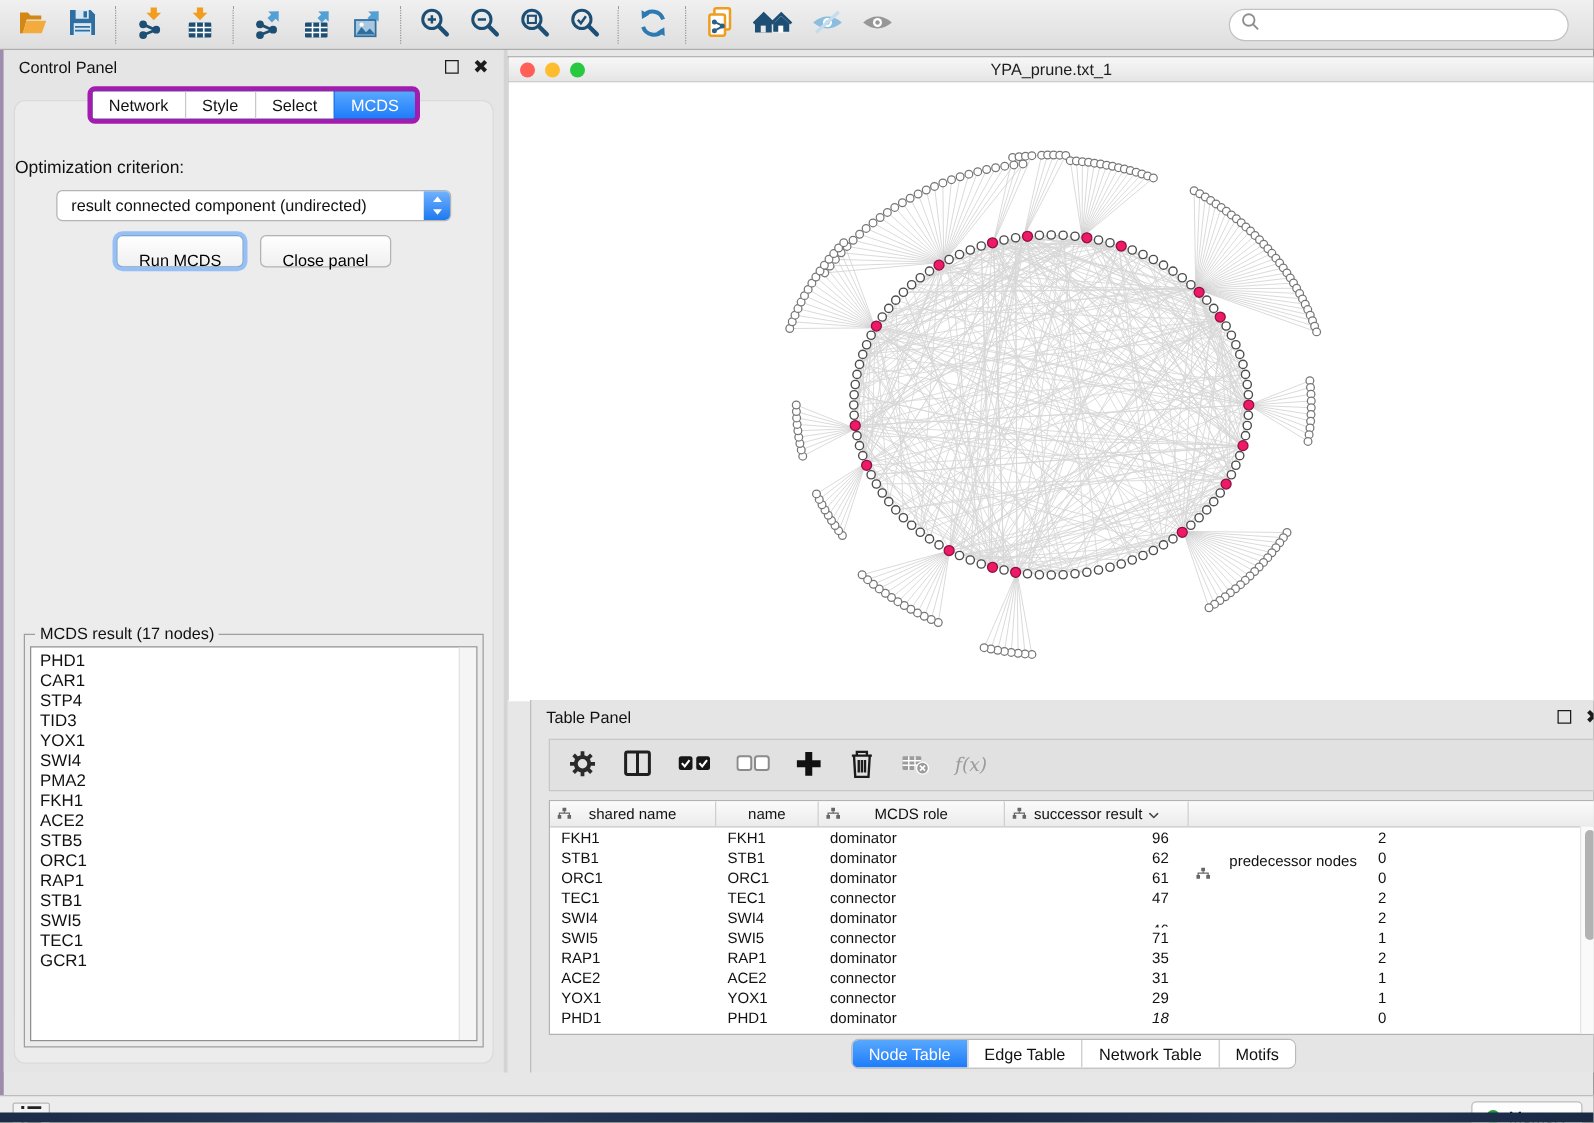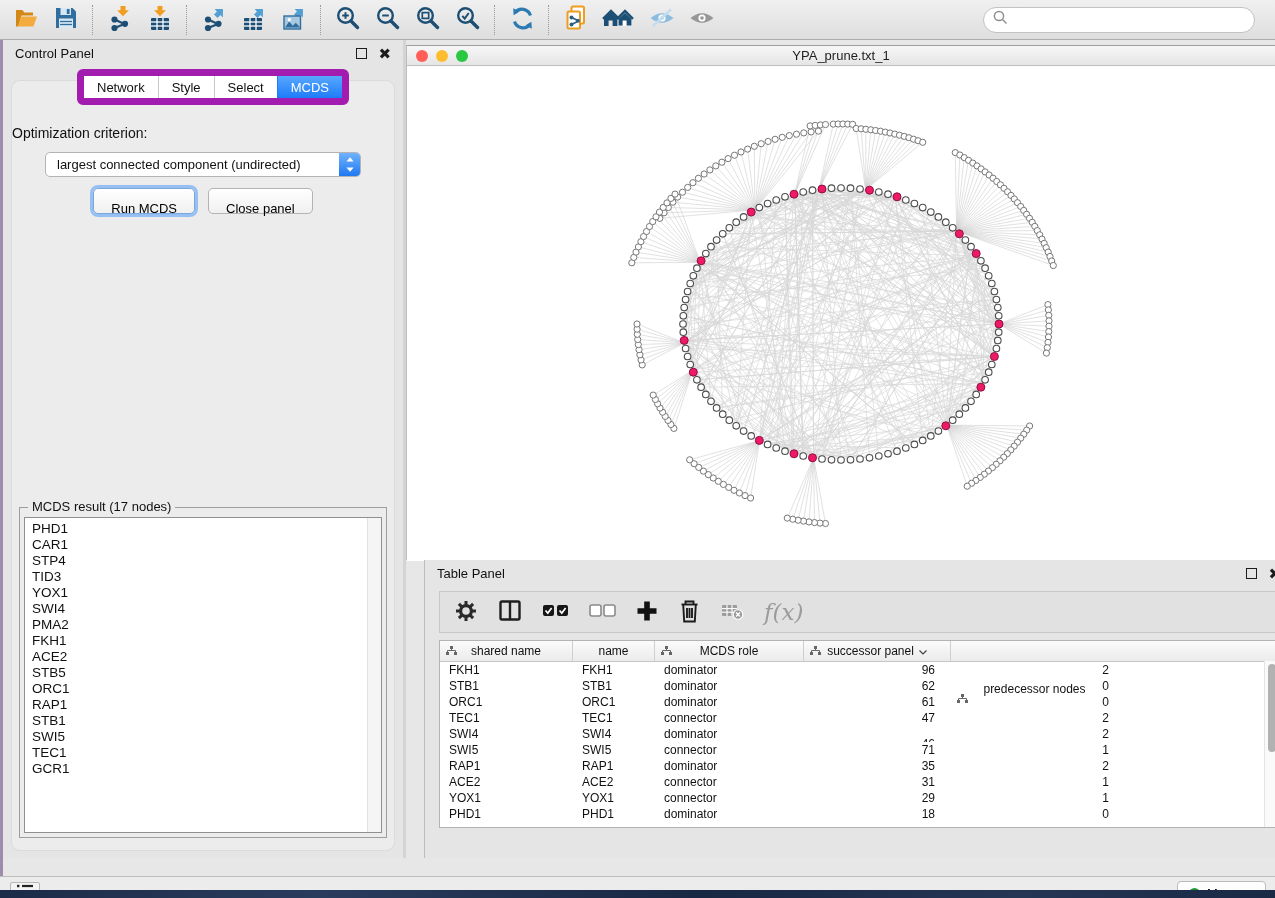--- a/index.html
+++ b/index.html
@@ -26,21 +26,21 @@
 
   
   .panel-titlebar{height:26px;display:flex;align-items:center;padding:0 12px;font-size:13px;}
   .pt-icons{margin-left:auto;display:flex;align-items:center;gap:11px;}
   .float-glyph{width:9px;height:9px;border:1.5px solid #1c1c1c;display:inline-block;}
   .close-glyph{font-size:15px;font-weight:900;color:#1c1c1c;line-height:1;}
 
   
   .control-panel{position:absolute;left:3px;top:40px;width:400px;height:818px;background:#e6e5e5;}
   .seg-tabs{position:absolute;left:50%;transform:translateX(-50%);top:29px;display:flex;
-    height:22px;background:#0c4a6e;border:7px solid #a21caf;border-radius:6px;overflow:hidden;z-index:3;margin-left:10px;}
+    height:22px;background:#0c4a6e;border:4px solid #a21caf;border-radius:6px;overflow:hidden;z-index:3;}
   .seg-tab{display:flex;align-items:center;padding:0 13px;font-size:13px;border-left:1px solid #c9c9c9;
     background:#fff;color:#111;}
   .seg-tab:first-child{border-left:none;}
   .seg-tab.active{background:linear-gradient(#58a8fd,#1e7cfa);color:#fff;border-left-color:#1e7cfa;}
   .cp-inner{position:absolute;left:8px;right:8px;top:40px;bottom:7px;background:#edecec;
     border:1px solid #dcdbdb;border-radius:9px;}
   .opt-label{text-align:left;margin-top:44px;font-size:14px;}
   .dropdown{position:relative;margin:11px auto 0;width:316px;height:25px;background:#fff;
     border:1px solid #b4b4b4;border-radius:5px;display:flex;align-items:center;
     padding-left:11px;box-sizing:border-box;font-size:13px;}
@@ -68,21 +68,21 @@
   .net-title{position:absolute;left:0;right:0;text-align:center;font-size:13px;color:#1d1d1d;}
   .net-canvas{position:relative;width:100%;height:495px;background:#fff;}
   .net-canvas svg{position:absolute;left:0;top:0;}
 
   
   .table-panel{position:absolute;left:424px;top:560px;width:869px;height:298px;background:#e6e5e5;
     border-left:1px solid #bdbdbd;box-sizing:border-box;}
   .tp-toolbar{position:absolute;left:14px;right:13px;top:31px;height:42px;background:#e2e1e1;
     border:1px solid #c7c7c7;display:flex;align-items:center;gap:20px;padding:0 14px;box-sizing:border-box;}
   .tp-ibtn{display:flex;align-items:center;justify-content:center;background:none;border:none;padding:0;}
-  .fx-label{font-family:"DejaVu Serif","Liberation Serif",serif;font-style:italic;font-size:23px;color:#9b9b9b;text-align:right;}
+  .fx-label{font-family:"DejaVu Serif","Liberation Serif",serif;font-style:italic;font-size:15px;color:#9b9b9b;text-align:right;}
   .tp-table{position:absolute;left:14px;right:13px;top:80px;height:188px;background:#fff;
     border:1px solid #b3b3b3;box-sizing:border-box;overflow:hidden;}
   .tbl-header{display:flex;height:20px;background:linear-gradient(#fbfbfb,#ebebeb);
     border-bottom:1px solid #c6c6c6;}
   .th-cell{position:relative;display:flex;align-items:center;justify-content:center;
     font-size:12px;border-right:1px solid #cfcfcf;box-sizing:border-box;gap:5px;}
   .th-tree{position:absolute;left:6px;top:5px;}
   .tbl-row{display:flex;height:16px;}
   .td-cell{font-size:12px;line-height:16px;box-sizing:border-box;padding-left:9px;
     white-space:nowrap;overflow:hidden;}
@@ -291,21 +291,21 @@
     </div>
     <div class="seg-tabs" id="ctl-tabs">
         <span class="seg-tab">Network</span>
         <span class="seg-tab">Style</span>
         <span class="seg-tab">Select</span>
         <span class="seg-tab active">MCDS</span>
       </div>
     <div class="cp-inner">
       <div class="opt-label">Optimization criterion:</div>
       <div class="dropdown">
-        <span>largest connected component (undirected)</span>
+        <span>result connected component (undirected)</span>
         <span class="dd-stepper">
             <svg width="10" height="17" viewBox="0 0 10 17">
               <path d="M5 1.2l3.6 4.4H1.4z" fill="#fff"></path>
               <path d="M5 15.8L1.4 11.4h7.2z" fill="#fff"></path>
             </svg>
           </span>
       </div>
       <div class="btn-row">
         <button class="mac-btn focus">Run MCDS</button>
         <button class="mac-btn">Close panel</button>
@@ -1321,21 +1321,21 @@
           </div>
           <div class="th-cell" style="width: 147px;">
             <svg class="th-tree" width="11" height="10" viewBox="0 0 11 10">
               <g fill="#666">
                 <rect x="4" y="0" width="3" height="3"></rect>
                 <rect x="0" y="6" width="3" height="3"></rect>
                 <rect x="8" y="6" width="3" height="3"></rect>
               </g>
               <path d="M5.5 3v1.5M1.5 6V4.5h8V6" stroke="#666" fill="none"></path>
             </svg>
-            <span>successor panel</span>
+            <span>successor result</span>
             <span><svg width="8" height="5" viewBox="0 0 8 5">
                 <path d="M0.5 0.5L4 4l3.5-3.5" fill="none" stroke="#444" stroke-width="1.2"></path>
               </svg></span>
           </div>
           <div class="th-cell" style="width: 168px; margin-top: 48px;">
             <svg class="th-tree" width="11" height="10" viewBox="0 0 11 10">
               <g fill="#666">
                 <rect x="4" y="0" width="3" height="3"></rect>
                 <rect x="0" y="6" width="3" height="3"></rect>
                 <rect x="8" y="6" width="3" height="3"></rect>
@@ -1407,29 +1407,35 @@
             <div class="td-cell" style="width: 133px;">YOX1</div>
             <div class="td-cell" style="width: 82px;">YOX1</div>
             <div class="td-cell" style="width: 149px;">connector</div>
             <div class="td-cell num" style="width: 147px; padding-right: 16px;">29</div>
             <div class="td-cell num" style="width: 168px; padding-right: 10px;">1</div>
           </div>
           <div class="tbl-row">
             <div class="td-cell" style="width: 133px;">PHD1</div>
             <div class="td-cell" style="width: 82px;">PHD1</div>
             <div class="td-cell" style="width: 149px;">dominator</div>
-            <div class="td-cell num" style="width: 147px; padding-right: 16px;">18</div>
+            <div class="td-cell num" style="width: 147px; padding-right: 16px; font-style: italic;">18</div>
             <div class="td-cell num" style="width: 168px; padding-right: 10px;">0</div>
           </div>
         </div>
       <div class="tbl-vscroll">
           <div class="tbl-thumb"></div>
         </div>
     </div>
 
+    <div class="tbl-tabs" id="tbl-tabs">
+        <span class="seg-tab active">Node Table</span>
+        <span class="seg-tab">Edge Table</span>
+        <span class="seg-tab">Network Table</span>
+        <span class="seg-tab">Motifs</span>
+      </div>
   </div>
 
   <div class="status-bar">
     <button class="sb-left-btn">
         <span><svg width="22" height="20" viewBox="0 0 22 20">
             <g stroke="#222" stroke-width="2.2">
               <line x1="8" y1="4" x2="19" y2="4"></line>
               <line x1="8" y1="10" x2="19" y2="10"></line>
               <line x1="8" y1="16" x2="19" y2="16"></line>
             </g>

